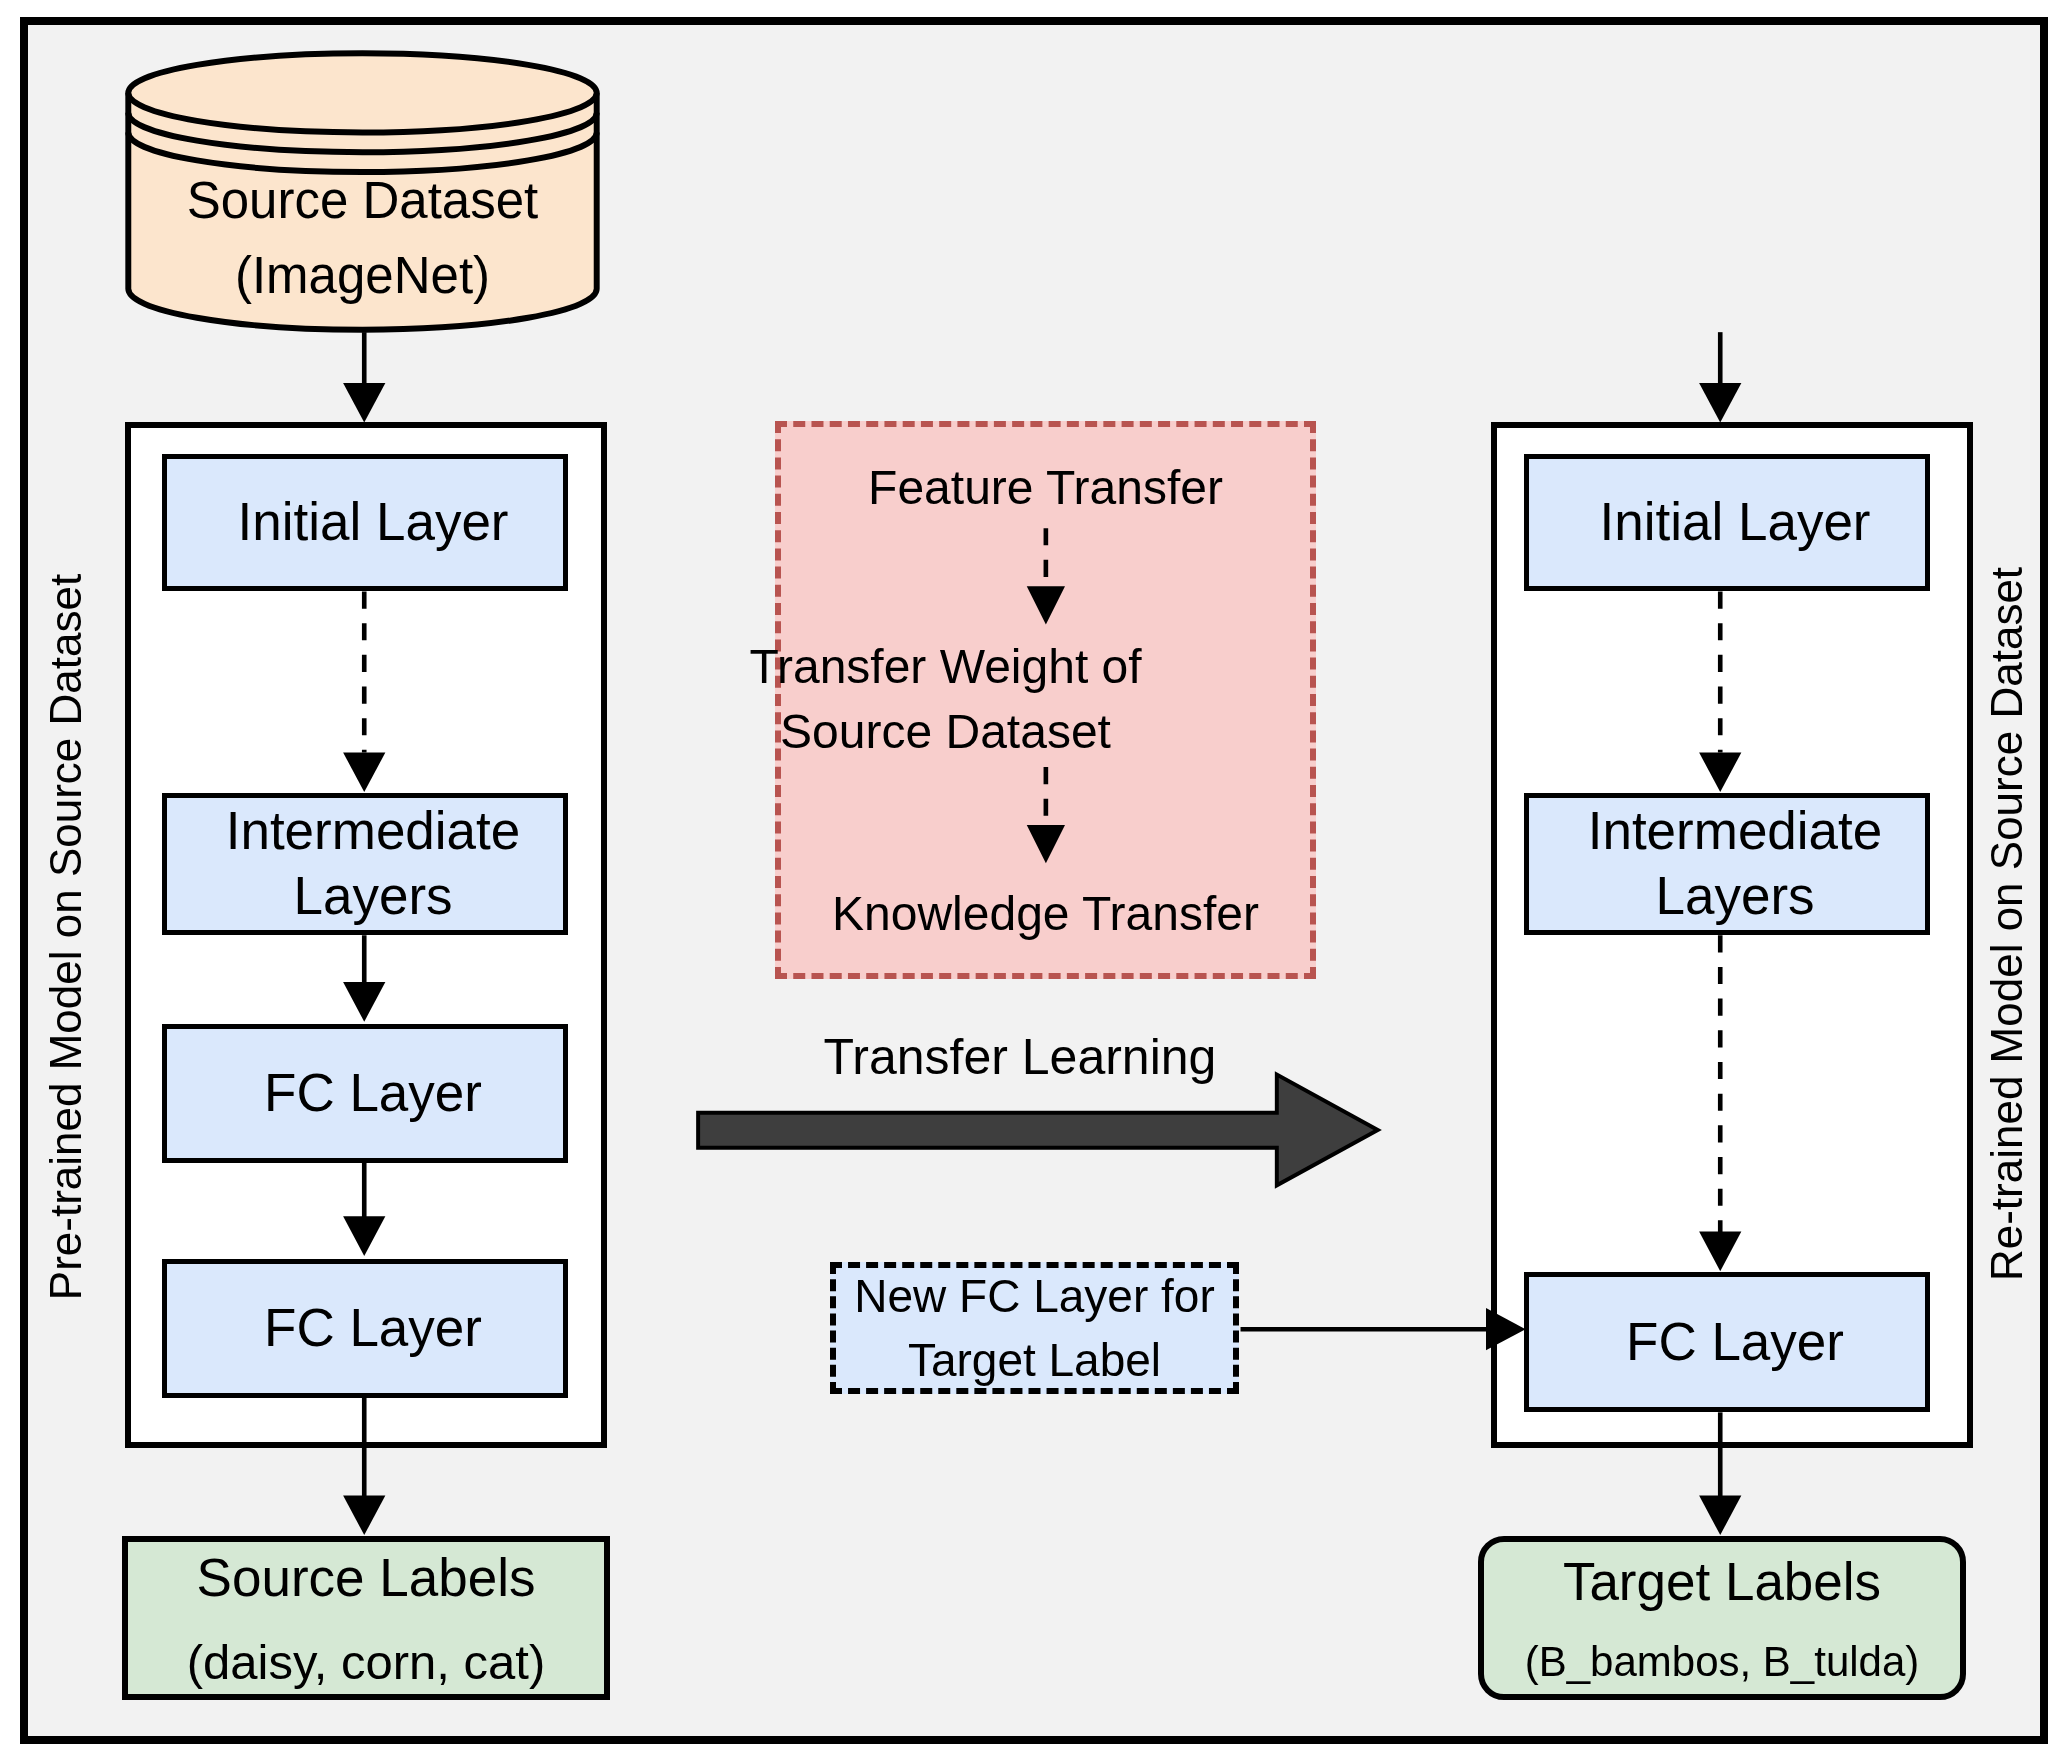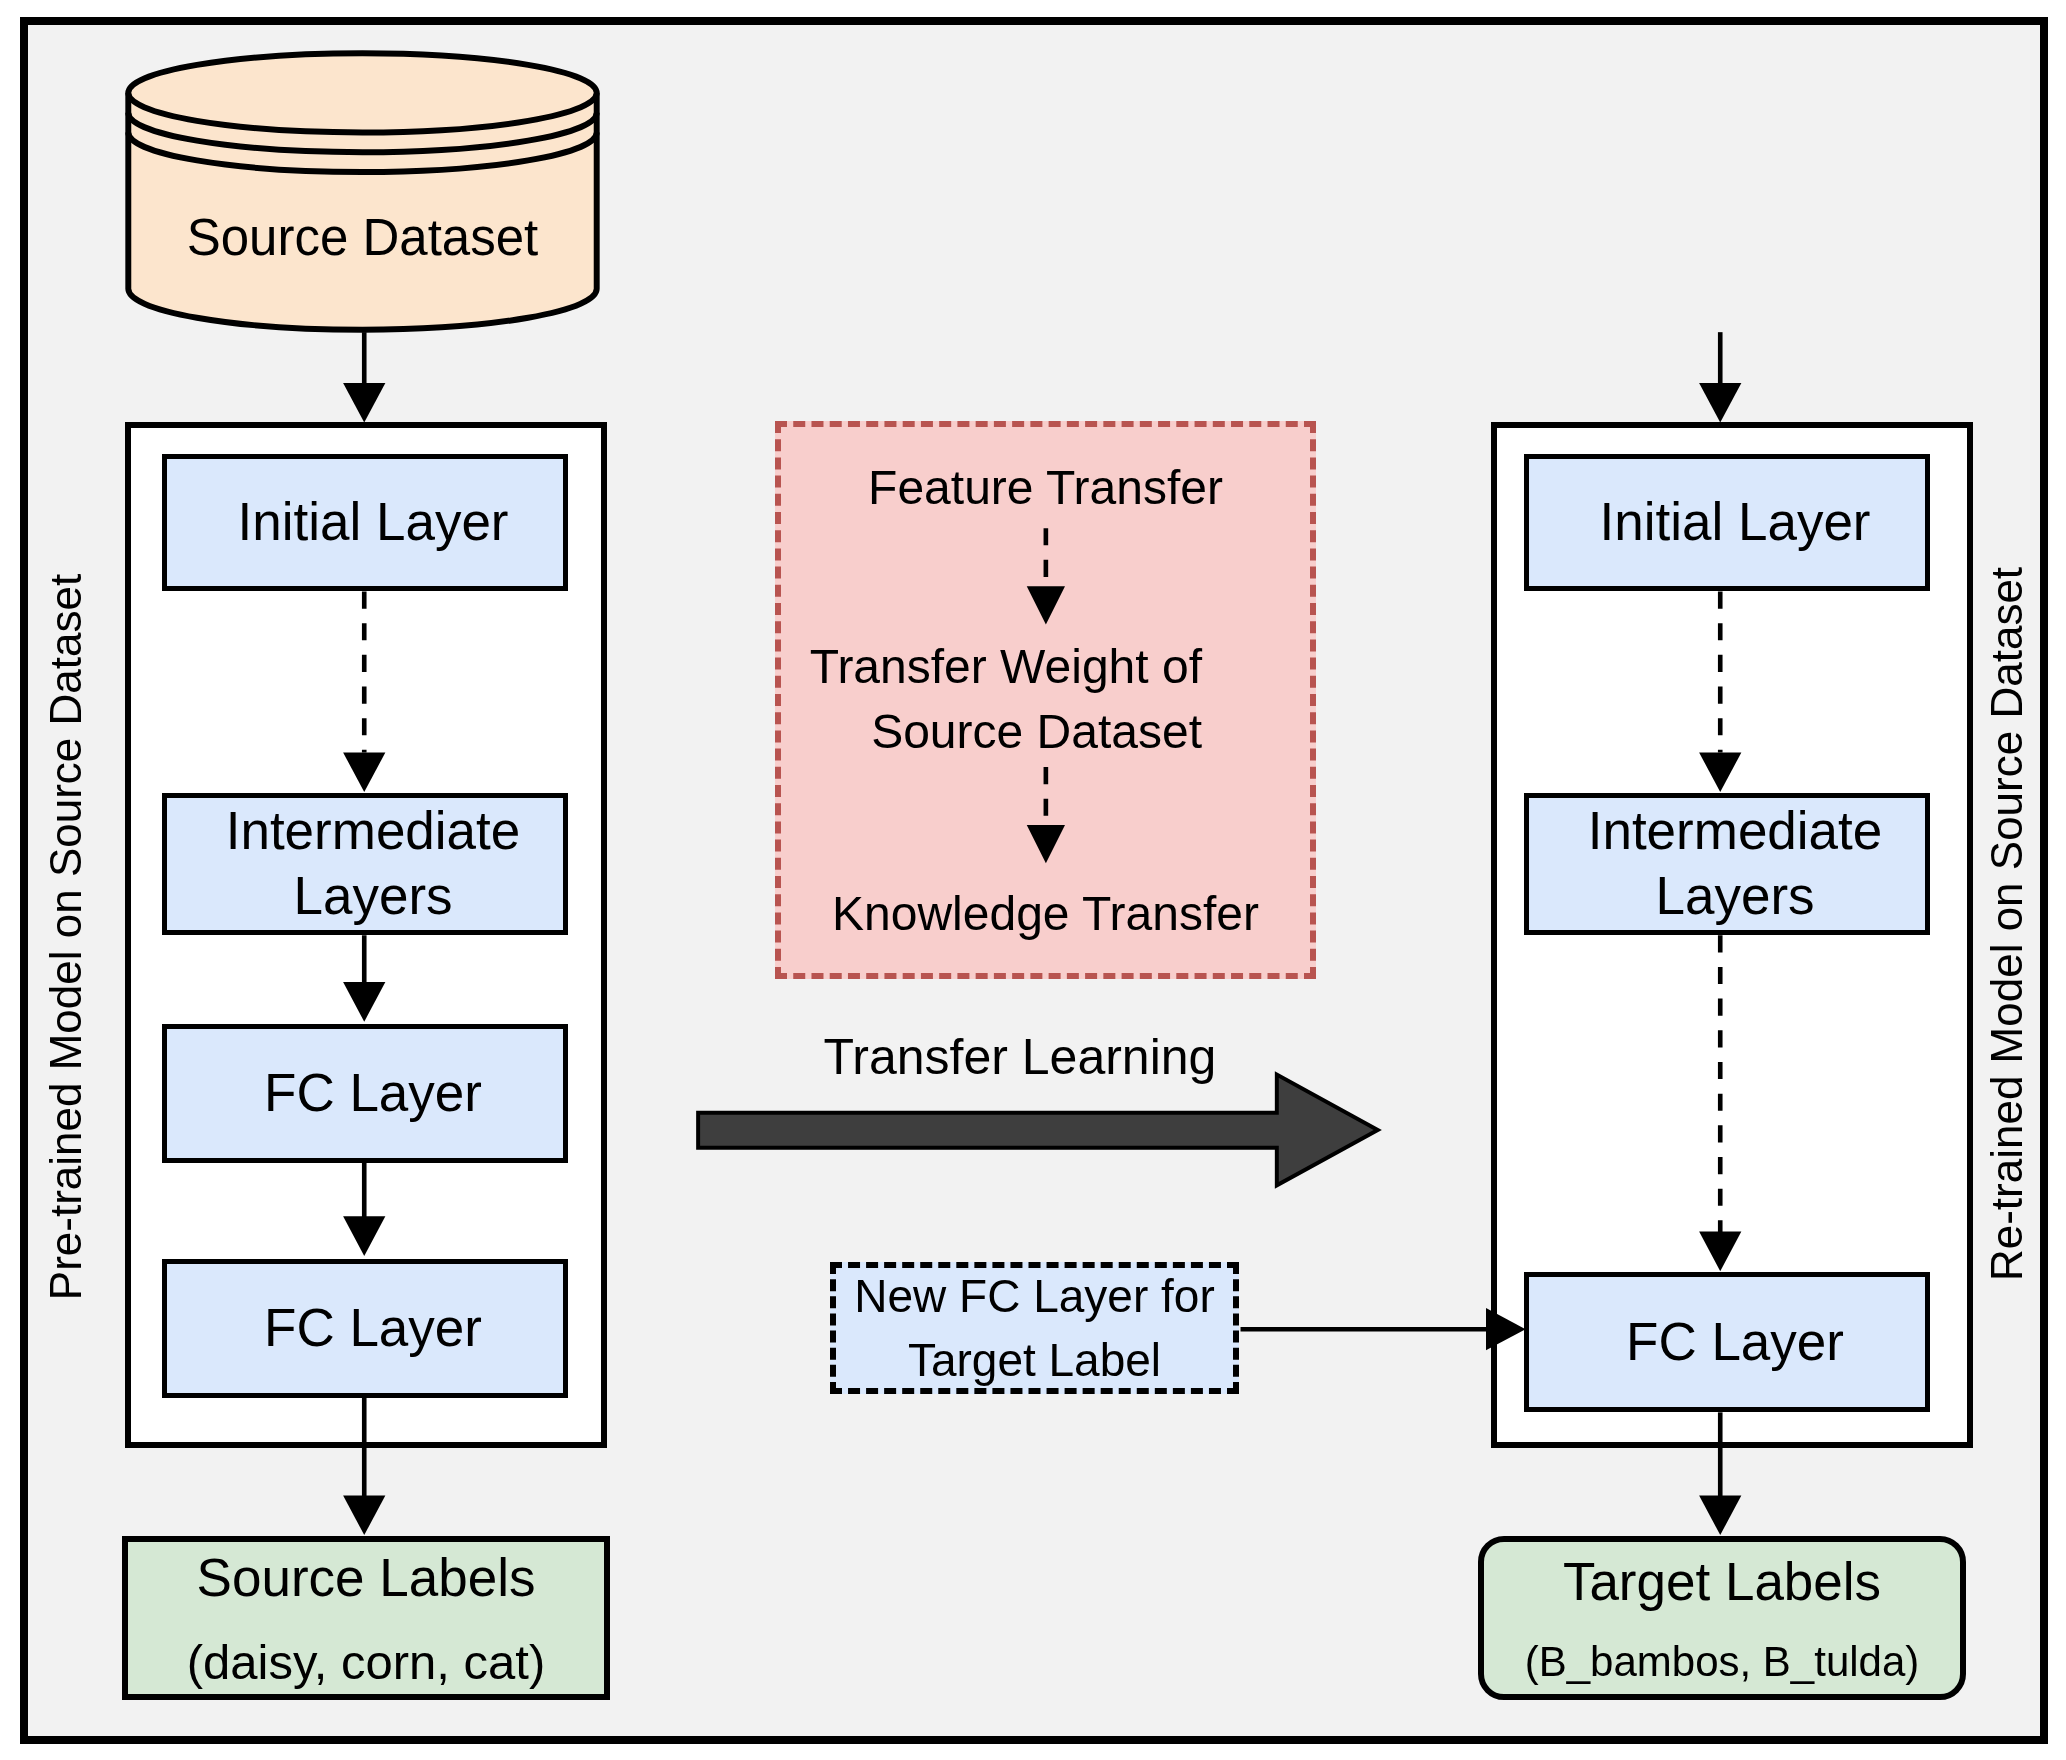--- a/index.html
+++ b/index.html
@@ -82,20 +82,21 @@
 
   <div class="abs cyl" style="left:125px;top:48px;width:475px;height:287px;">
     <svg viewBox="0 0 720 435">
       <path class="cyl-fill" d="M5,68 L5,365 A355,62 0 0 0 715,365 L715,68"></path>
       <ellipse class="cyl-fill" cx="360" cy="68" rx="355" ry="60"></ellipse>
       <path class="cyl-arc" d="M5,98 A355,60 0 0 0 715,98"></path>
       <path class="cyl-arc" d="M5,128 A355,60 0 0 0 715,128"></path>
     </svg>
     <div class="cyl-label">
       <span>Source Dataset</span>
+      <span>(ImageNet)</span>
     </div>
   </div>
 
   <div class="abs layer-box" style="left:162px;top:454px;width:406px;height:137px;">
     <span>Initial Layer</span>
   </div>
 
   <div class="abs layer-box" style="left:162px;top:793px;width:406px;height:142px;">
     <span>Intermediate Layers</span>
   </div>
@@ -112,21 +113,21 @@
     <span class="l1">Source Labels</span>
     <span class="l2">(daisy, corn, cat)</span>
   </div>
 
   <div class="side-label" style="left:66px;top:937px;">Pre-trained Model on Source Dataset</div>
 
   <div class="abs transfer-panel" style="left:775px;top:421px;width:541px;height:558px;"></div>
 
   <div class="abs panel-text" style="left:775px;top:455px;width:541px;height:66px;">Feature Transfer</div>
 
-  <div class="abs panel-text" style="left:775px;top:630px;width:427px;height:139px;flex-direction:column;align-items:flex-end;">
+  <div class="abs panel-text" style="left:732px;top:630px;width:427px;height:139px;flex-direction:column;">
     <span>Transfer Weight of</span>
     <span>Source Dataset</span>
   </div>
 
   <div class="abs panel-text" style="left:775px;top:881px;width:541px;height:66px;">Knowledge Transfer</div>
 
   <div class="abs newfc-box" style="left:830px;top:1262px;width:409px;height:132px;">
     <span>New FC Layer for</span>
     <span>Target Label</span>
   </div>

